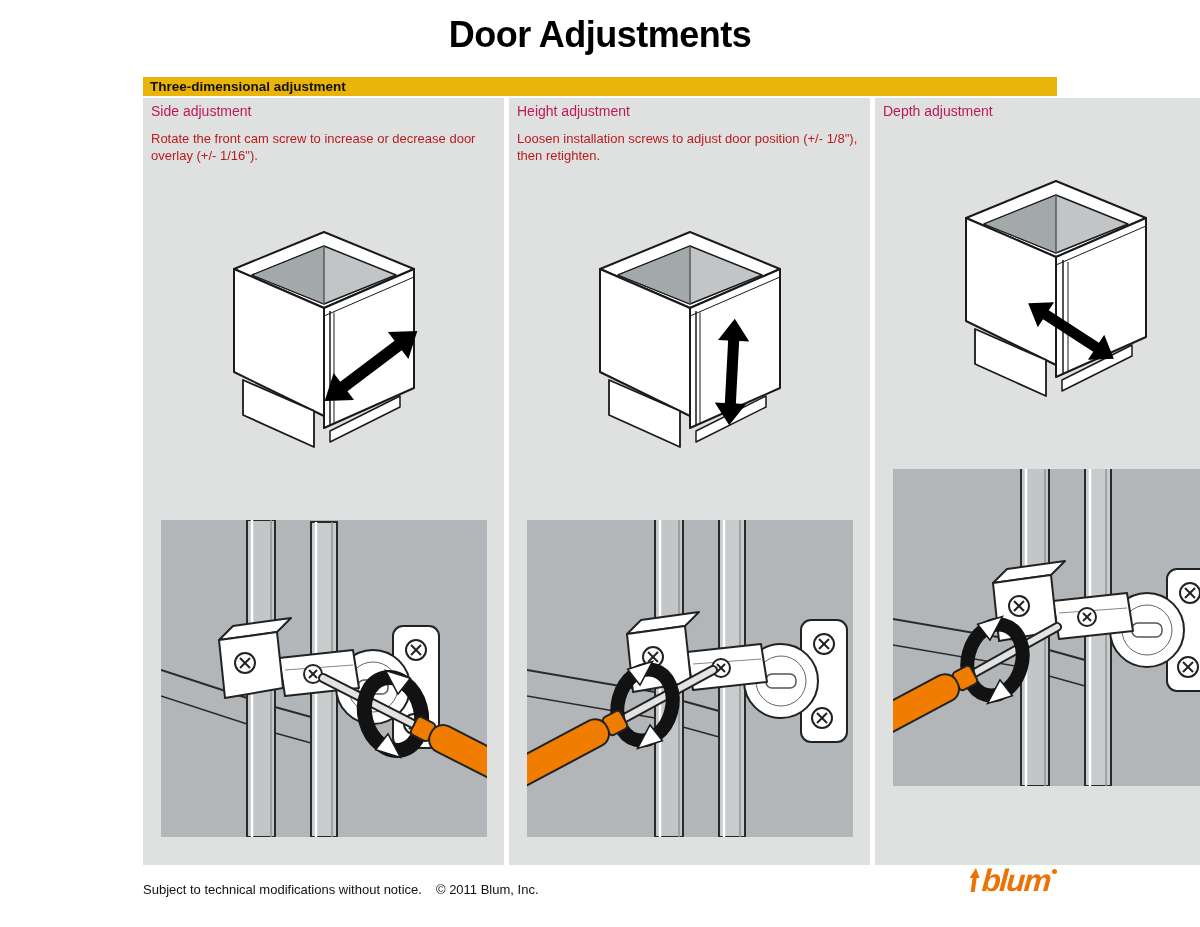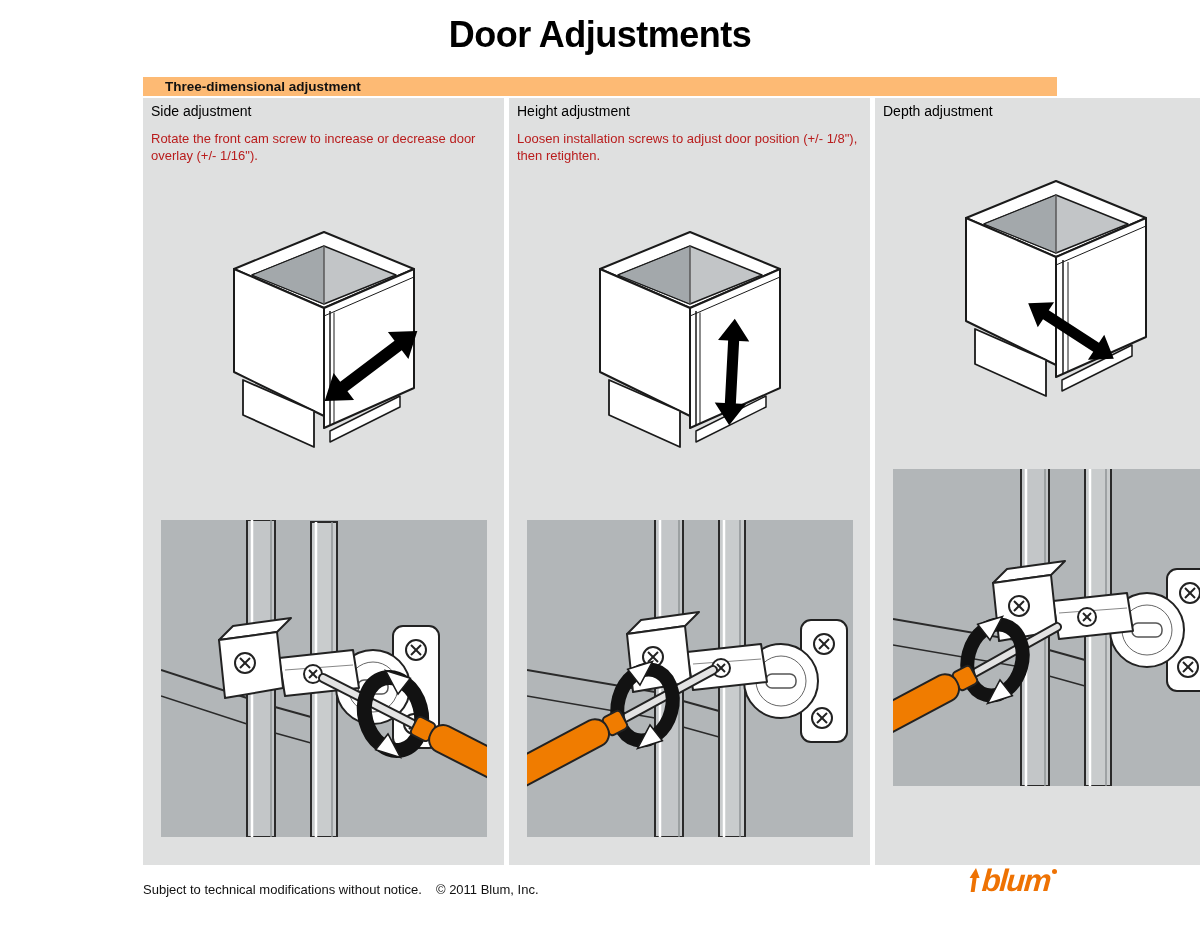--- a/index.html
+++ b/index.html
@@ -6,29 +6,29 @@
   body{
     width:1200px;height:927px;background:#ffffff;overflow:hidden;
     font-family:"Liberation Sans","DejaVu Sans",sans-serif;color:#1c1c1c;
   }
   .content{width:914px;margin:0 auto;position:relative;}
   .page-title{
     margin:14px 0 0 0;text-align:center;font-size:36px;font-weight:bold;
     letter-spacing:-0.5px;color:#000;
   }
   .section-bar{
-    margin-top:21px;background:#fdba74;height:19px;line-height:19px;
-    font-size:13.5px;font-weight:bold;color:#111;padding-left:22px;box-sizing:border-box;
+    margin-top:21px;background:#eab308;height:19px;line-height:19px;
+    font-size:13.5px;font-weight:bold;color:#111;padding-left:7px;box-sizing:border-box;
   }
   .columns{display:flex;gap:5px;margin-top:2px;}
   .col{
     width:361px;height:767px;background:#dfe0e0;box-sizing:border-box;flex:0 0 auto;
   }
   .col-heading{
-    margin:5px 8px 0 8px;font-size:14px;font-weight:normal;color:#000000;
+    margin:5px 8px 0 8px;font-size:14px;font-weight:normal;color:#be185d;
   }
   .col-text{
     margin:11px 8px 0 8px;font-size:13px;line-height:17px;height:40px;color:#b91c1c;
   }
   .cab{display:block;margin:50px auto 0 auto;width:250px;height:245px;}
   .hingewrap{margin:55px auto 0 auto;width:326px;height:317px;}
   .hingewrap svg{display:block;}
   .footer{
     margin-top:17px;display:flex;align-items:flex-end;font-size:13px;color:#111;
     position:relative;

